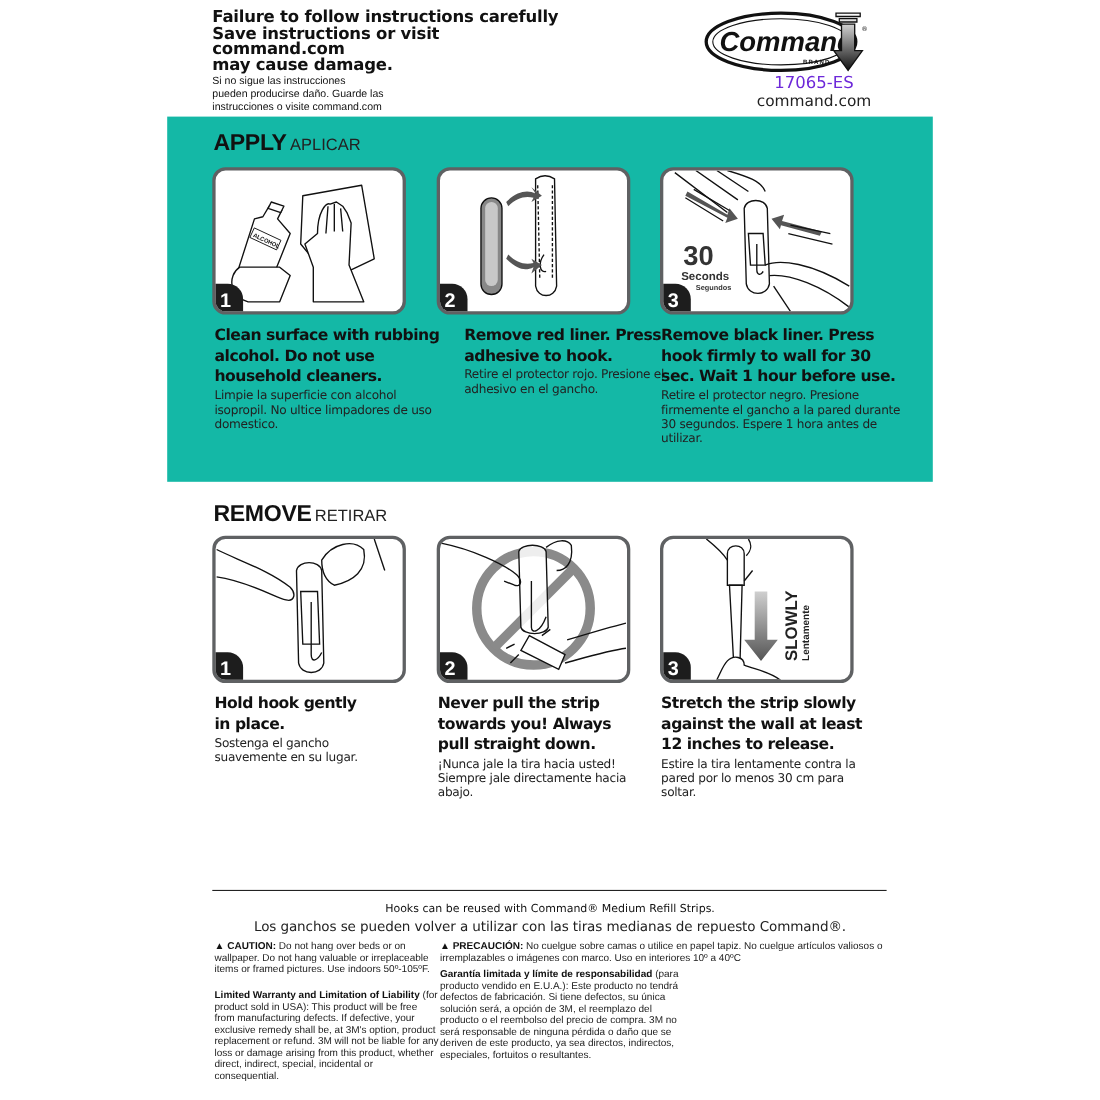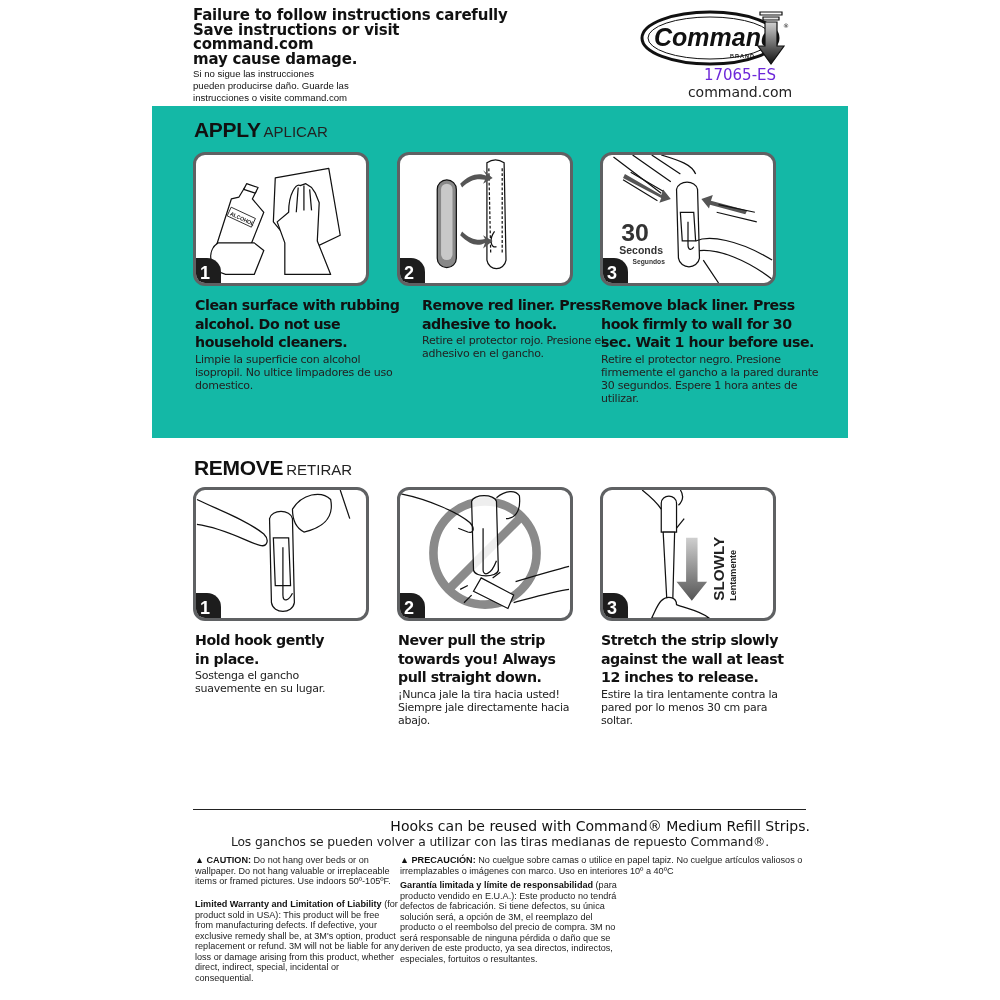--- a/index.html
+++ b/index.html
@@ -24,21 +24,21 @@
   .panel svg { position: absolute; left: 0; top: 0; width: 100%; height: 100%; }
   .num-badge { position: absolute; left: -3px; bottom: -3px; width: 28px; height: 28px; background: #1d1d1d; border-top-right-radius: 14px; color: #fff; font-family: "Liberation Sans", sans-serif; font-weight: bold; font-size: 18px; line-height: 30px; padding-left: 7px; }
 
   .step-text { position: absolute; width: 215px; }
   .st-en { font-family: "DejaVu Sans", sans-serif; font-weight: bold; font-size: 14.2px; line-height: 18.5px; letter-spacing: -0.45px; color: #111; }
   .st-es { font-family: "DejaVu Sans", sans-serif; font-size: 11px; line-height: 13.3px; letter-spacing: -0.25px; color: #222; margin-top: 1px; }
 
   .remove-title { position: absolute; left: 194px; top: 456px; }
 
   .divider { position: absolute; left: 193px; top: 809px; width: 613px; height: 1px; background: #222; }
-  .reuse-en { position: absolute; left: 190px; top: 818px; width: 620px; text-align: right; font-family: "DejaVu Sans", sans-serif; font-size: 14px; line-height: 17px; color: #111; }
+  .reuse-en { position: absolute; left: 190px; top: 818px; width: 620px; text-align: center; font-family: "DejaVu Sans", sans-serif; font-size: 10px; line-height: 17px; color: #111; }
   .reuse-es { position: absolute; left: 190px; top: 834px; width: 620px; text-align: center; font-family: "DejaVu Sans", sans-serif; font-size: 12.3px; line-height: 16px; color: #222; letter-spacing: -0.1px; }
 
   .fine { font-family: "Liberation Sans", sans-serif; font-size: 9.1px; line-height: 10.5px; color: #222; }
   .fine b { color: #111; }
   .caution-en { position: absolute; left: 195px; top: 855px; width: 205px; }
   .warranty-en { position: absolute; left: 195px; top: 899px; width: 205px; }
   .caution-es { position: absolute; left: 400px; top: 855px; width: 415px; }
   .warranty-es { position: absolute; left: 400px; top: 880px; width: 225px; }
 </style>
 </head>

